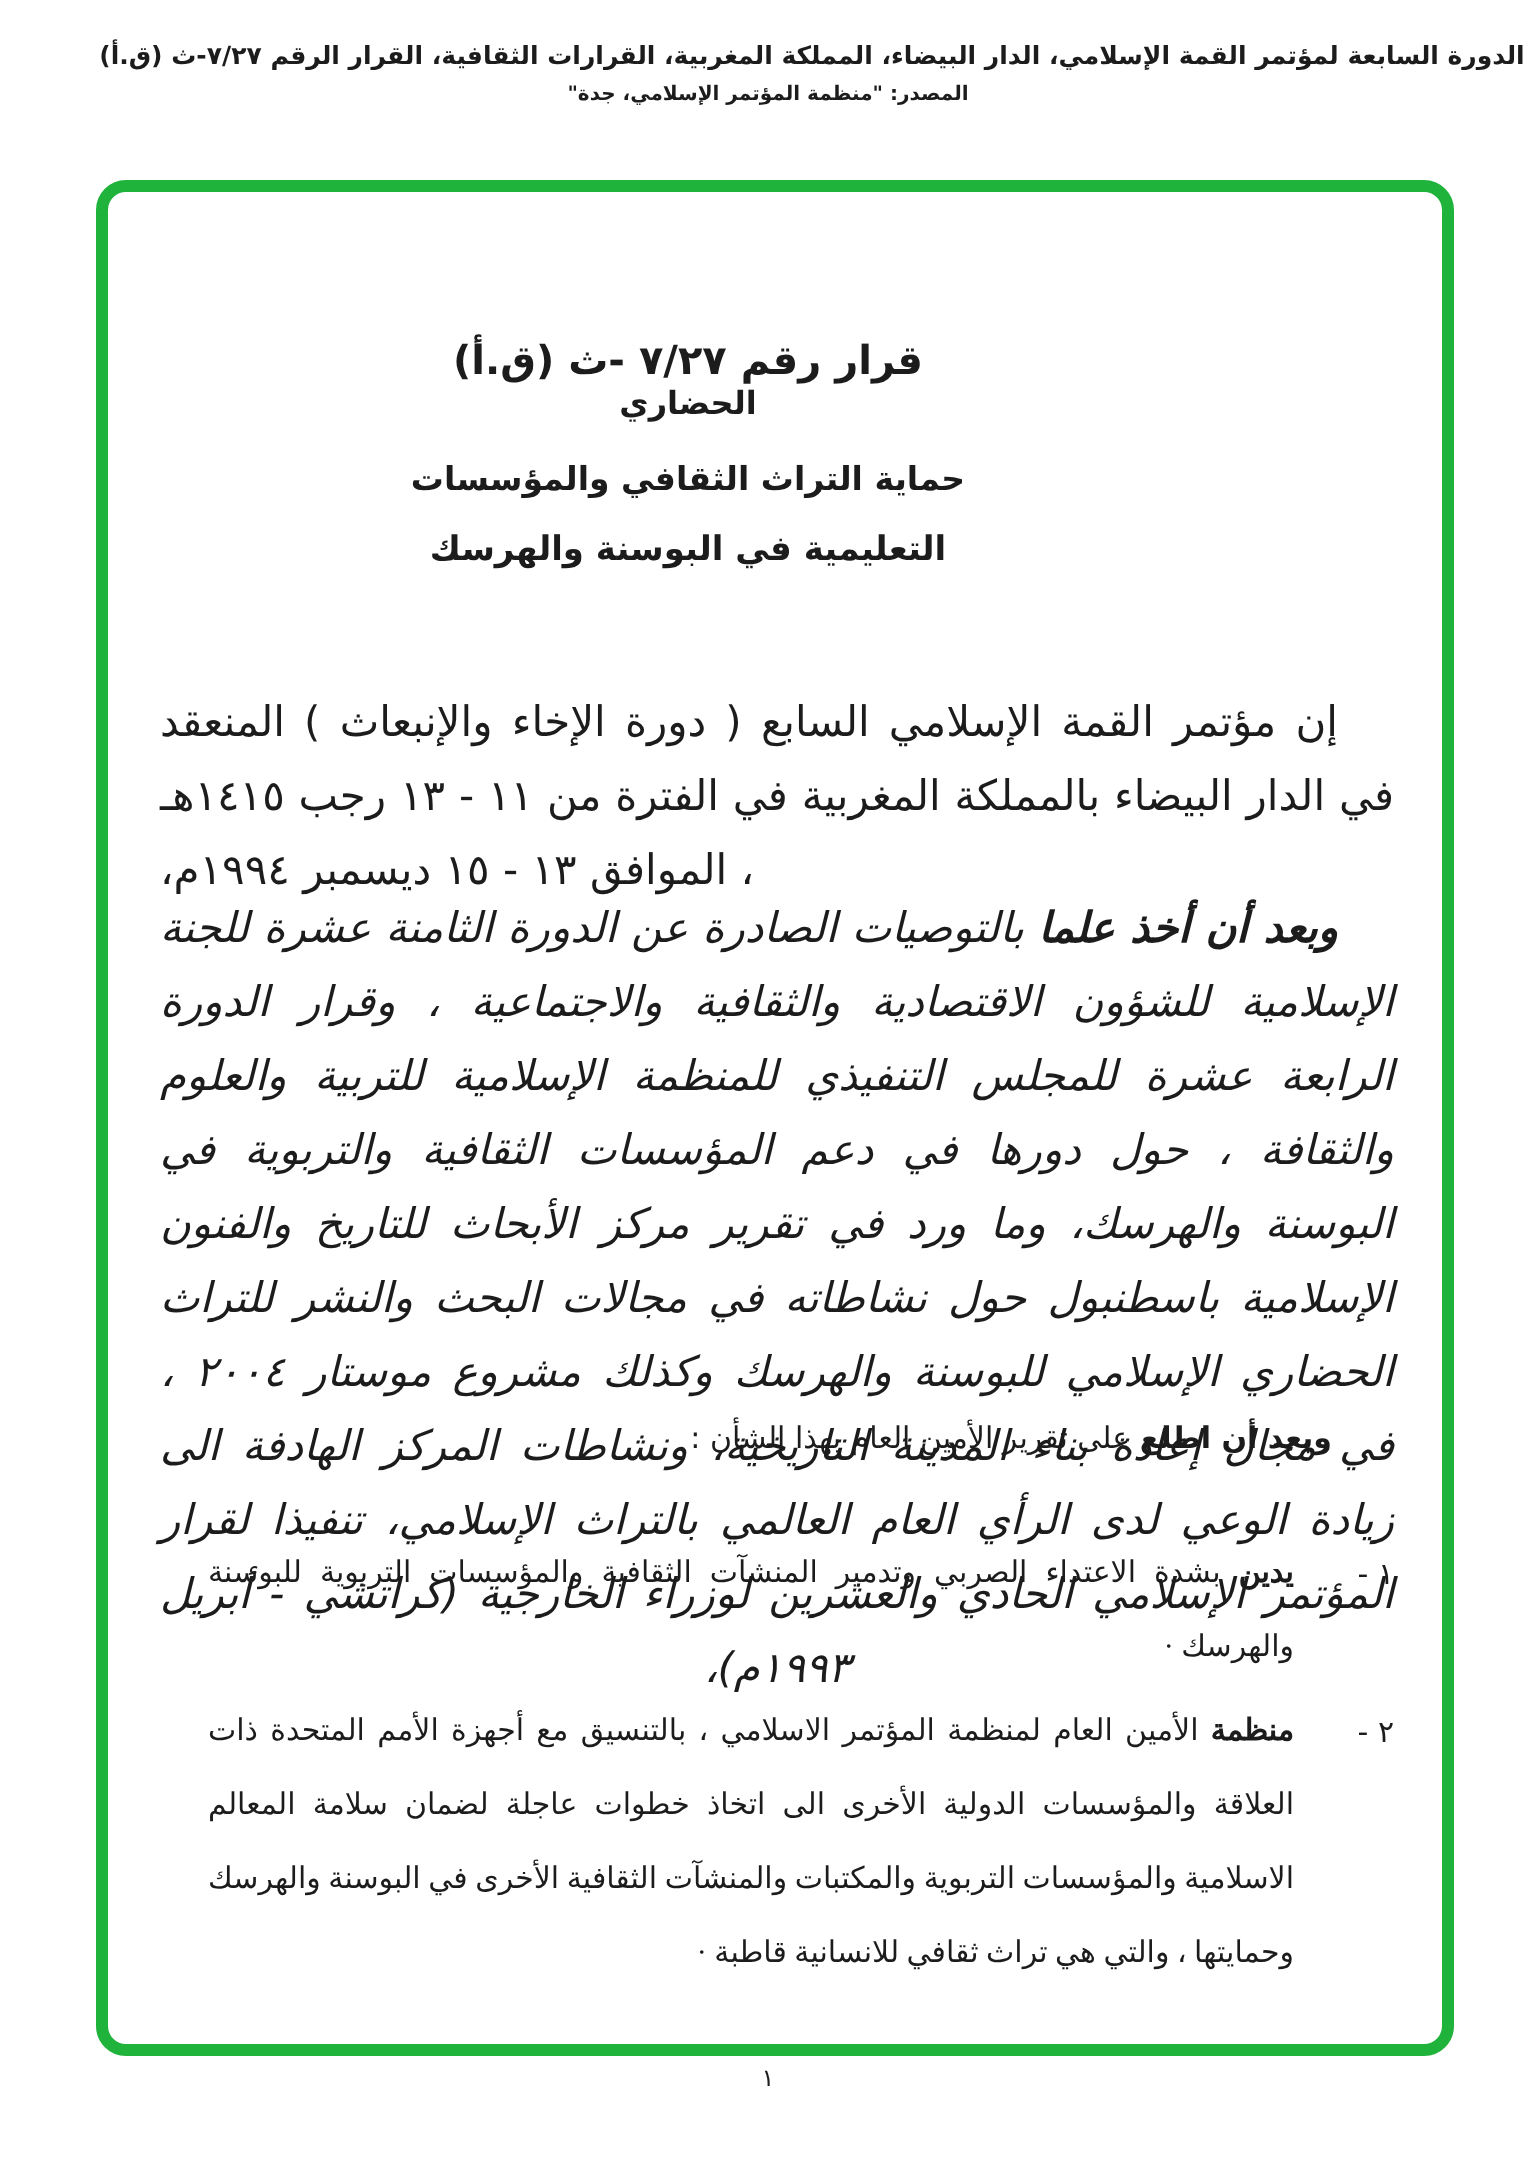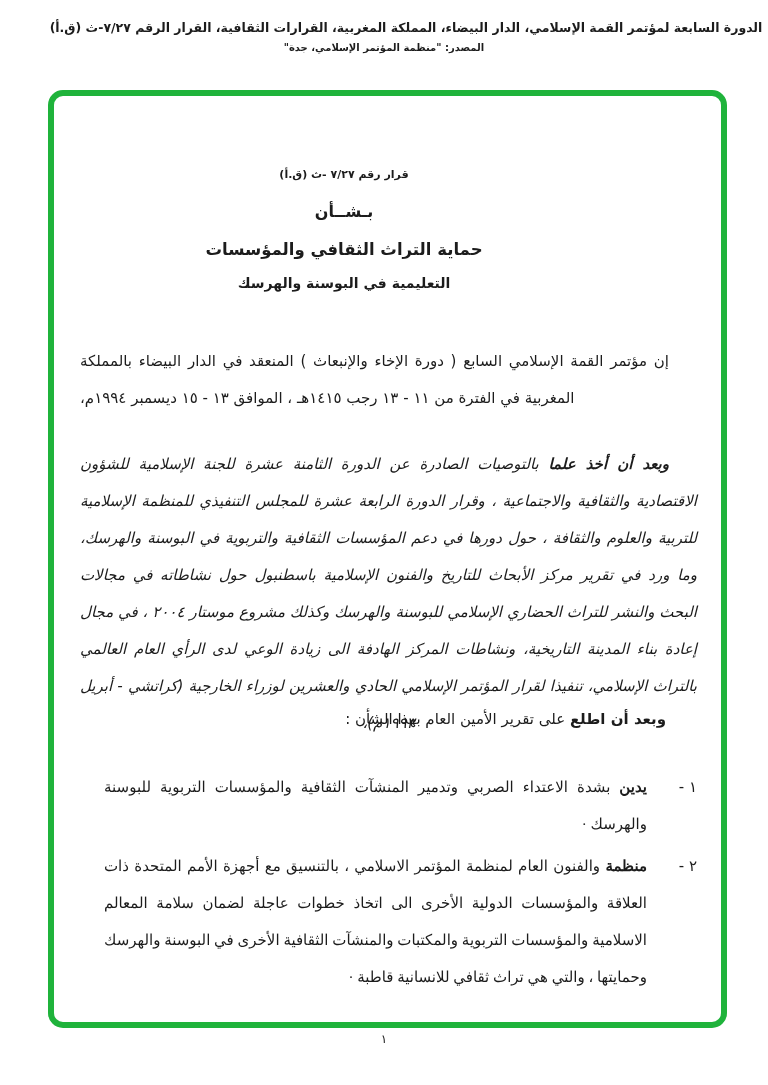--- a/index.html
+++ b/index.html
@@ -27,30 +27,30 @@
     background:#ffffff;
   }
   .frame-inner { position:relative; width:100%; height:100%; direction:rtl; }
 
   
   .title-block {
     position:absolute; top:72px; left:10px; width:560px;
     text-align:center; direction:rtl;
   }
   .title-block div { font-weight:bold; }
-  .title-line1 { font-size:11px; margin-bottom:21px; }
+  .title-line1 { font-size:20px; }
   .title-line2 { font-size:16px; margin-bottom:19px; }
   .title-line3 { font-size:16.5px; margin-bottom:6px; }
-  .title-line4 { font-size:14px;margin-top:16px; }
+  .title-line4 { font-size:17px;margin-top:16px; }
 
   
   .para {
     position:absolute; right:24px; left:26px;
     direction:rtl; text-align:justify;
-    font-size:15px; line-height:37px;
+    font-size:21px; line-height:37px;
   }
   .p1 { top:247px; text-indent:28px; text-align-last:left; }
   .p2 { top:350px; text-indent:28px; text-align-last:center;font-style:italic; }
   .p3 {
     position:absolute; top:605px; left:0; right:0;
     direction:rtl; text-align:right;
     font-size:15px; line-height:37px;
     transform:translateX(-55px);
   }
   .b { font-weight:bold; }
@@ -79,38 +79,38 @@
 <div class="doc-header">
   <div class="line1">الدورة السابعة لمؤتمر القمة الإسلامي، الدار البيضاء، المملكة المغربية، القرارات الثقافية، القرار الرقم ٧/٢٧-ث (ق.أ)</div>
   <div class="line2">المصدر:  "منظمة المؤتمر الإسلامي، جدة"</div>
 </div>
 
 <div class="highlight-frame" style="border-color: rgb(31, 179, 59);">
   <div class="frame-inner">
 
     <div class="title-block">
       <div class="title-line1">قرار رقم ٧/٢٧ -ث (ق.أ)</div>
-      <div class="title-line2">بـشــأن</div>
+      <div class="title-line2">الحضاري</div>
       <div class="title-line3">حماية التراث الثقافي والمؤسسات</div>
       <div class="title-line4">التعليمية في البوسنة والهرسك</div>
     </div>
 
     <div class="para p1">إن مؤتمر القمة الإسلامي السابع ( دورة الإخاء والإنبعاث ) المنعقد في الدار البيضاء بالمملكة المغربية في الفترة من ١١ - ١٣ رجب ١٤١٥هـ ، الموافق ١٣ - ١٥ ديسمبر ١٩٩٤م،</div>
 
     <div class="para p2"><span class="b">وبعد أن أخذ علما</span><span> بالتوصيات الصادرة عن الدورة الثامنة عشرة للجنة الإسلامية للشؤون الاقتصادية والثقافية والاجتماعية ، وقرار الدورة الرابعة عشرة للمجلس التنفيذي للمنظمة الإسلامية للتربية والعلوم والثقافة ، حول دورها في دعم المؤسسات الثقافية والتربوية في البوسنة والهرسك، وما ورد في تقرير مركز الأبحاث للتاريخ والفنون الإسلامية باسطنبول حول نشاطاته في مجالات البحث والنشر للتراث الحضاري الإسلامي للبوسنة والهرسك وكذلك مشروع موستار ٢٠٠٤ ، في مجال إعادة بناء المدينة التاريخية، ونشاطات المركز الهادفة الى زيادة الوعي لدى الرأي العام العالمي بالتراث الإسلامي، تنفيذا لقرار المؤتمر الإسلامي الحادي والعشرين لوزراء الخارجية (كراتشي - أبريل ١٩٩٣م)،</span></div>
 
     <div class="p3"><span class="b">وبعد أن اطلع</span><span> على تقرير الأمين العام بهذا الشأن :</span></div>
 
     <div class="items">
       <div class="item">
         <div class="item-marker">١ -</div>
         <div class="item-text"><span class="b">يدين</span><span> بشدة الاعتداء الصربي وتدمير المنشآت الثقافية والمؤسسات التربوية للبوسنة والهرسك ·</span></div>
       </div>
       <div class="item">
         <div class="item-marker">٢ -</div>
-        <div class="item-text"><span class="b">منظمة</span><span> والفنون العام لمنظمة المؤتمر الاسلامي ، بالتنسيق مع أجهزة الأمم المتحدة ذات العلاقة والمؤسسات الدولية الأخرى الى اتخاذ خطوات عاجلة لضمان سلامة المعالم الاسلامية والمؤسسات التربوية والمكتبات والمنشآت الثقافية الأخرى في البوسنة والهرسك وحمايتها ، والتي هي تراث ثقافي للانسانية قاطبة ·</span></div>
+        <div class="item-text"><span class="b">منظمة</span><span> الأمين العام لمنظمة المؤتمر الاسلامي ، بالتنسيق مع أجهزة الأمم المتحدة ذات العلاقة والمؤسسات الدولية الأخرى الى اتخاذ خطوات عاجلة لضمان سلامة المعالم الاسلامية والمؤسسات التربوية والمكتبات والمنشآت الثقافية الأخرى في البوسنة والهرسك وحمايتها ، والتي هي تراث ثقافي للانسانية قاطبة ·</span></div>
       </div>
     </div>
 
   </div>
 </div>
 
 <div class="page-number">١</div>
 
 </body></html>

